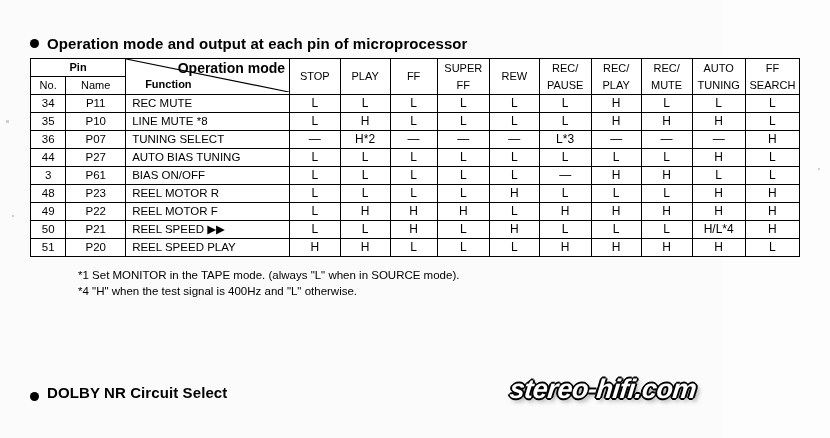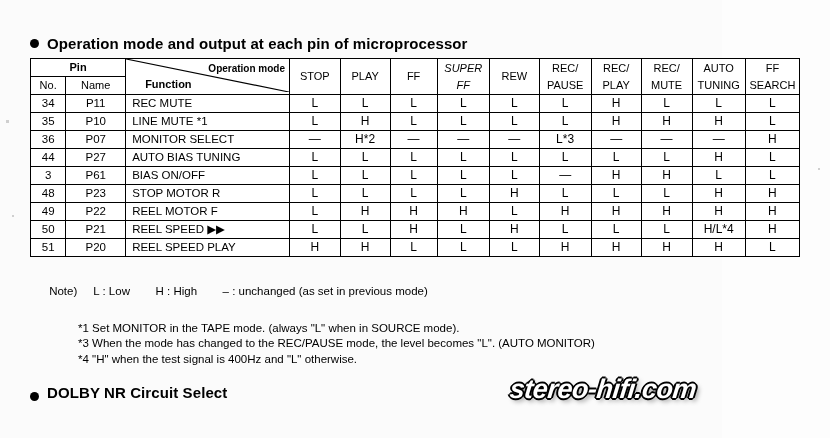--- a/index.html
+++ b/index.html
@@ -119,21 +119,21 @@
     position: absolute;
     left: 19px;
     bottom: 1px;
     font-size: 11px;
     font-weight: bold;
   }
   .splitcell .lbl-b {
     position: absolute;
     right: 4px;
     top: 1px;
-    font-size: 10px;
+    font-size: 14px;
     font-weight: bold;
   }
   .pin-span {
     font-weight: bold;
     font-size: 11px;
   }
 
   
   #notes {
     position: absolute;
@@ -207,21 +207,21 @@
         <td class="splitcell colfunc" rowspan="2">
           <svg class="diag" viewBox="0 0 168 34" preserveAspectRatio="none">
             <line x1="0" y1="0" x2="168" y2="34" stroke="#000" stroke-width="1.2"></line>
           </svg>
           <span class="lbl-b">Operation mode</span>
           <span class="lbl-a">Function</span>
         </td>
         <td class="hdr2 modecol" rowspan="2">STOP</td>
         <td class="hdr2 modecol" rowspan="2">PLAY</td>
         <td class="hdr2 modecol" rowspan="2">FF</td>
-        <td class="hdr2 modecol" rowspan="2" style="white-space:pre-line;font-style:italic;">SUPER
+        <td class="hdr2 modecol" rowspan="2" style="white-space:pre-line;">SUPER
 FF</td>
         <td class="hdr2 modecol" rowspan="2">REW</td>
         <td class="hdr2 modecol" rowspan="2" style="white-space:pre-line;">REC/
 PAUSE</td>
         <td class="hdr2 modecol" rowspan="2" style="white-space:pre-line;">REC/
 PLAY</td>
         <td class="hdr2 modecol" rowspan="2" style="white-space:pre-line;">REC/
 MUTE</td>
         <td class="hdr2 modecol" rowspan="2" style="white-space:pre-line;">AUTO
 TUNING</td>
@@ -245,36 +245,36 @@
           <td class="modecol valcell">L</td>
           <td class="modecol valcell">L</td>
           <td class="modecol valcell">H</td>
           <td class="modecol valcell">L</td>
           <td class="modecol valcell">L</td>
           <td class="modecol valcell">L</td>
         </tr>
         <tr>
           <td class="colno bold">35</td>
           <td class="colname bold">P10</td>
-          <td class="colfunc">LINE MUTE *1</td>
+          <td class="colfunc">LINE MUTE *8</td>
           <td class="modecol valcell">L</td>
           <td class="modecol valcell">H</td>
           <td class="modecol valcell">L</td>
           <td class="modecol valcell">L</td>
           <td class="modecol valcell">L</td>
           <td class="modecol valcell">L</td>
           <td class="modecol valcell">H</td>
           <td class="modecol valcell">H</td>
           <td class="modecol valcell">H</td>
           <td class="modecol valcell">L</td>
         </tr>
         <tr>
           <td class="colno bold">36</td>
           <td class="colname bold">P07</td>
-          <td class="colfunc">MONITOR SELECT</td>
+          <td class="colfunc">TUNING SELECT</td>
           <td class="modecol valcell">—</td>
           <td class="modecol valcell">H*2</td>
           <td class="modecol valcell">—</td>
           <td class="modecol valcell">—</td>
           <td class="modecol valcell">—</td>
           <td class="modecol valcell">L*3</td>
           <td class="modecol valcell">—</td>
           <td class="modecol valcell">—</td>
           <td class="modecol valcell">—</td>
           <td class="modecol valcell">H</td>
@@ -305,21 +305,21 @@
           <td class="modecol valcell">L</td>
           <td class="modecol valcell">—</td>
           <td class="modecol valcell">H</td>
           <td class="modecol valcell">H</td>
           <td class="modecol valcell">L</td>
           <td class="modecol valcell">L</td>
         </tr>
         <tr>
           <td class="colno bold">48</td>
           <td class="colname bold">P23</td>
-          <td class="colfunc">STOP MOTOR R</td>
+          <td class="colfunc">REEL MOTOR R</td>
           <td class="modecol valcell">L</td>
           <td class="modecol valcell">L</td>
           <td class="modecol valcell">L</td>
           <td class="modecol valcell">L</td>
           <td class="modecol valcell">H</td>
           <td class="modecol valcell">L</td>
           <td class="modecol valcell">L</td>
           <td class="modecol valcell">L</td>
           <td class="modecol valcell">H</td>
           <td class="modecol valcell">H</td>
@@ -366,25 +366,21 @@
           <td class="modecol valcell">H</td>
           <td class="modecol valcell">H</td>
           <td class="modecol valcell">H</td>
           <td class="modecol valcell">H</td>
           <td class="modecol valcell">L</td>
         </tr>
       </tbody>
   </table>
 
   <div id="notes">
-    <div class="noteline noterow1">
-      <span>Note)</span><span>&nbsp;&nbsp;&nbsp;&nbsp;&nbsp;</span><span>L : Low        H : High        – : unchanged (as set in previous mode)</span>
-    </div>
     <div class="noteline indent">*1 Set MONITOR in the TAPE mode. (always "L" when in SOURCE mode).</div>
-    <div class="noteline indent">*3 When the mode has changed to the REC/PAUSE mode, the level becomes "L". (AUTO MONITOR)</div>
     <div class="noteline indent">*4 "H" when the test signal is 400Hz and "L" otherwise.</div>
   </div>
 
   <div class="section-heading" id="heading2">
     <span class="bullet"></span>
     <span>DOLBY NR Circuit Select</span>
   </div>
 
   <div id="watermark">stereo-hifi.com</div>
 

